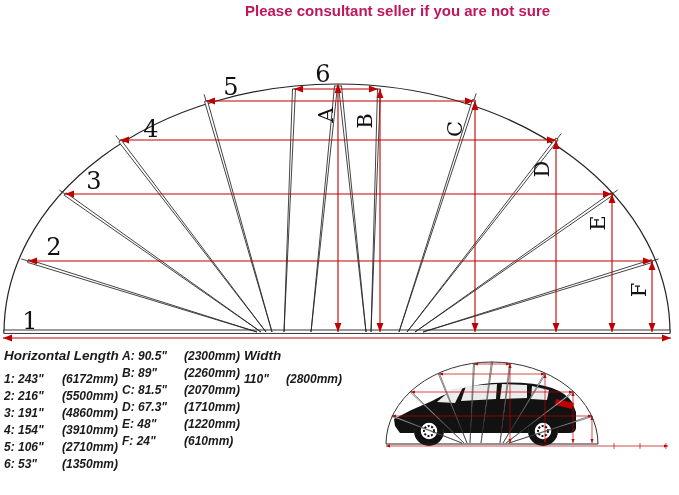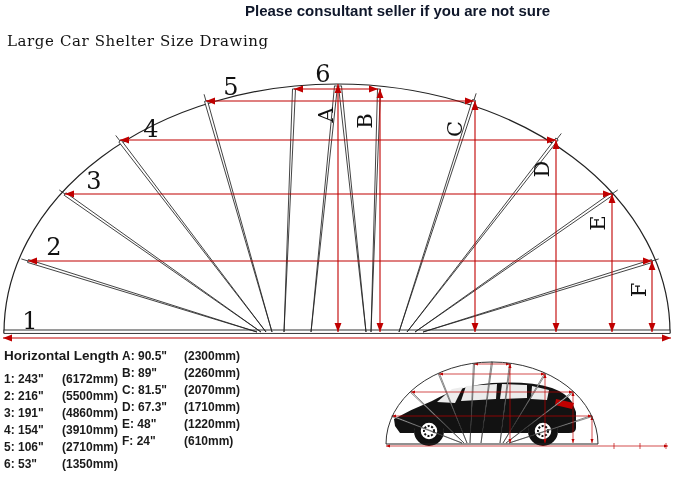--- a/index.html
+++ b/index.html
@@ -1,38 +1,37 @@
 <!DOCTYPE html>
 <html><head>
 <meta charset="utf-8">
 <style>
   html,body{margin:0;padding:0;background:#fff;}
   .page{position:relative;width:679px;height:495px;background:#fff;overflow:hidden;
         font-family:"Liberation Sans",sans-serif;}
   .title{position:absolute;left:7px;top:32px;font-family:"DejaVu Serif",serif;
          font-size:15px;letter-spacing:.6px;color:#111;white-space:nowrap;}
   .notice{position:absolute;left:245px;top:2px;font-weight:700;font-size:15px;
-          color:#0f172a;line-height:18px;}
+          color:#be185d;line-height:18px;}
   .notice div{margin-bottom:9px;white-space:nowrap;}
   .diagram-svg{position:absolute;left:0;top:0;}
   .car-svg{position:absolute;left:370px;top:352px;}
   .tables{position:absolute;left:0;top:348px;width:679px;height:147px;color:#1a1a1a;}
-  .tcol{position:absolute;top:0;font-weight:700;}
+  .tcol{position:absolute;top:0;font-weight:700;font-style:italic;}
   .thead{font-size:13.5px;margin-bottom:8px;white-space:nowrap;}
   .trow{display:flex;font-size:12px;line-height:17px;white-space:nowrap;}
   .c1 .tsize{width:58px;} .c2 .tsize{width:62px;} .c3 .tsize{width:42px;}
   .svg-num{font-family:"DejaVu Serif",serif;font-size:24px;fill:#111;}
   .svg-letter{font-family:"DejaVu Serif",serif;font-size:21px;fill:#111;}
 </style>
 </head>
 <body>
 
 <div class="page">
 
-  <div class="title">Large Car Shelter Size Drawing</div>
 
   <div class="notice">
     <div>Please consultant seller if you are not sure</div>
   </div>
 
   <svg class="diagram-svg" width="679" height="350" viewBox="0 0 679 350">
     <path d="M 4 333 A 333 249 0 0 1 670 333" fill="none" stroke="#222" stroke-width="1.2"></path>
     <rect x="4" y="330" width="666" height="3.4" fill="#fff" stroke="#222" stroke-width="0.9"></rect>
     <g id="main-ribs">
         <polygon points="257,332 28.444205235159664,259.567281706316 27.555794764840336,262.432718293684" fill="#fff" stroke="#222222" stroke-width="0.85"></polygon>
@@ -157,20 +156,27 @@
         </div>
       <div class="trow">
           <span class="tsize">E: 48"</span>
           <span class="tmm">(1220mm)</span>
         </div>
       <div class="trow">
           <span class="tsize">F: 24"</span>
           <span class="tmm">(610mm)</span>
         </div>
     </div>
+    <div class="tcol c3" style="left:244px">
+      <div class="thead">Width</div>
+      <div class="trow">
+          <span class="tsize">110"</span>
+          <span class="tmm">(2800mm)</span>
+        </div>
+    </div>
   </div>
 
   <svg class="car-svg" width="309" height="110" viewBox="370 352 309 110">
     <g>
       <path fill="#121212" d="M400 433 L395 426 L394 419 Q412 409 432 401 Q458 386 492 383
                Q530 381 552 388 Q566 393 572 402 L576 412 L576 428 Q576 433 569 433
                L558 433 A15 15 0 1 0 528 433 L444 433 A15 15 0 1 0 414 433 L404 433 Z"></path>
       <polygon fill="#ececec" points="437,402 452,389 463,387 455,403"></polygon>
       <polygon fill="#ececec" points="466,386 497,384 496,399 461,401"></polygon>
       <polygon fill="#ececec" points="502,384 527,385 527,398 500,399"></polygon>

